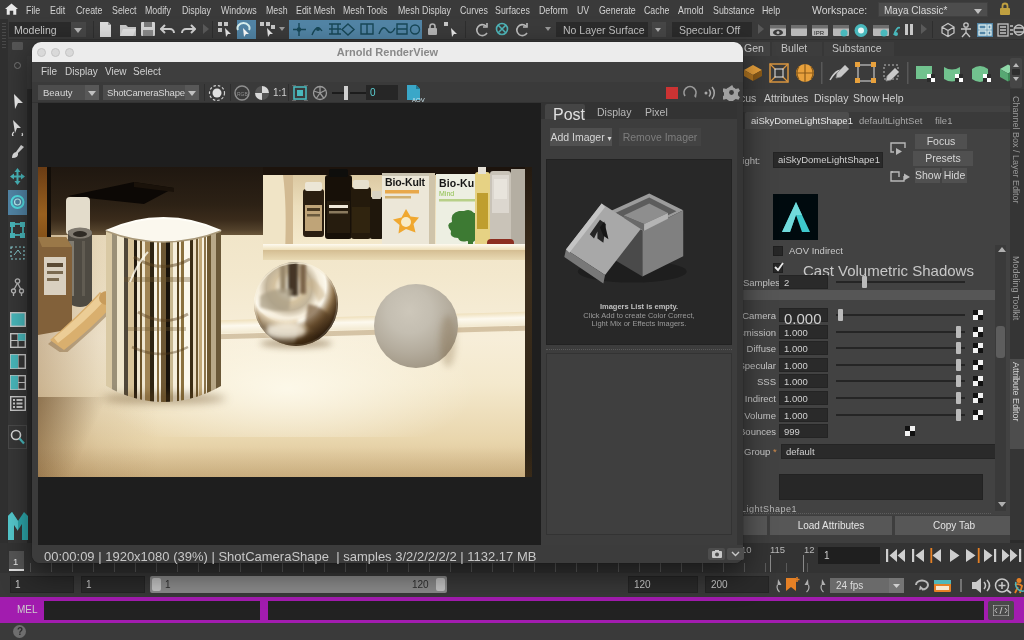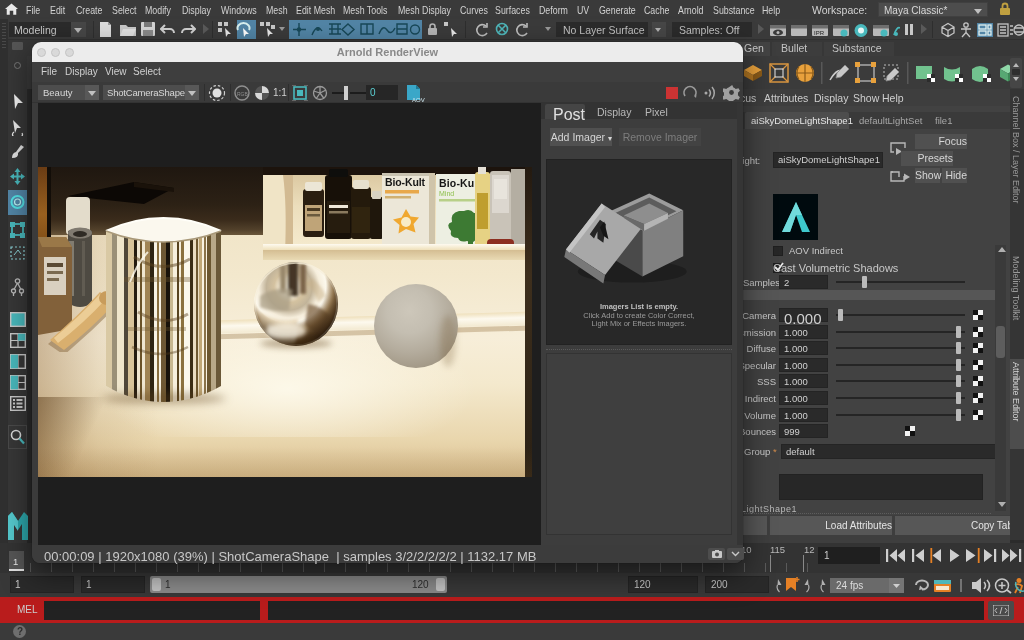--- a/index.html
+++ b/index.html
@@ -1,20 +1,20 @@
 <!DOCTYPE html>
 <html><head>
 <meta charset="utf-8">
 <style>
   * { margin:0; padding:0; box-sizing:border-box; font-family:"Liberation Sans", sans-serif; }
   html,body { width:1024px; height:640px; overflow:hidden; background:#2b2b2b; }
   #root { position:absolute; top:0; left:0; width:1024px; height:640px; background:#2b2b2b; }
   .abs { position:absolute; }
   .field { background:#2a2a2a; border:1px solid #242424; color:#c8c8c8; }
-  .btn { background:#505050; color:#d6d6d6; text-align:right; }
+  .btn { background:#505050; color:#d6d6d6; text-align:center; }
   .sep { width:1px; background:#2e2e2e; }
   .chk { width:10px; height:10px; background:conic-gradient(#f2f2f2 0 25%, #111 0 50%, #f2f2f2 0 75%, #111 0); }
 
   
   #menubar { left:0; top:0; width:1024px; height:19px; background:#3a3a3a; }
   #menubar .m { position:absolute; top:4px; font-size:10.5px; color:#d2d2d2; transform:scaleX(0.84); transform-origin:0 50%; }
   
   #toolbar { left:0; top:19px; width:1024px; height:21px; background:#3b3b3b; border-bottom:1px solid #313131; }
   
   #shelftabs { left:0; top:40px; width:1024px; height:16px; background:#373737; }
@@ -27,21 +27,21 @@
   #sidetabs { left:1010px; top:89px; width:14px; height:451px; background:#353535; }
   .vtab { position:absolute; left:0; width:14px; color:#9a9a9a; font-size:9px; }
   .vtab span { display:block; transform:rotate(90deg); transform-origin:0 0; position:absolute; left:11px; top:3px; white-space:nowrap; }
   
   #leftstrip { left:0; top:19px; width:8px; height:621px; background:#303030; }
   #toolbox { left:8px; top:40px; width:19px; height:600px; background:#373737; }
   
   #timeslider { left:0; top:543px; width:1024px; height:30px; background:#333333; }
   #ticks { left:30px; top:20px; width:785px; height:9px; background:repeating-linear-gradient(90deg,#5a5a5a 0 1px,rgba(0,0,0,0) 1px 21px); }
   #rangerow { left:0; top:573px; width:1024px; height:24px; background:#383838; }
-  #melrow { left:0; top:597px; width:1024px; height:26px; background:#b91c1c; }
+  #melrow { left:0; top:597px; width:1024px; height:26px; background:#a21caf; }
   #helprow { left:0; top:623px; width:1024px; height:17px; background:#3a3a3a; }
 
   
   #win { left:32px; top:42px; width:711px; height:521px; background:#3b3b3b; border-radius:9px 9px 8px 8px; box-shadow:0 10px 30px rgba(0,0,0,0.55), 0 0 1px rgba(0,0,0,0.8); }
   #wtitle { position:absolute; left:0; top:0; width:711px; height:24px; background:#ececec; border-radius:9px 9px 0 0; }
   .tl { position:absolute; top:5.5px; width:9px; height:9px; border-radius:50%; background:#d9d9d9; border:0.5px solid #c4c4c4; }
   #wmenu { position:absolute; left:0; top:20px; width:711px; height:20px; background:#3e3e3e; }
   #wmenu span { position:absolute; top:4px; font-size:10px; color:#d0d0d0; }
   #wtoolbar { position:absolute; left:0; top:40px; width:711px; height:21px; background:#3a3a3a; border-bottom:1px solid #333; }
   #viewport { position:absolute; left:6px; top:61px; width:503px; height:442px; background:#1e1e1e; }
@@ -176,21 +176,21 @@
           <path d="M54 1 v4 h-4"></path>
       </g>
     </svg>
     <div class="abs" style="left:545px;top:8px;width:0;height:0;border-left:3.5px solid transparent;border-right:3.5px solid transparent;border-top:4px solid #9a9a9a"></div>
 
     <div class="abs" style="left:556px;top:3px;width:92px;height:15px;background:#2b2b2b"></div>
     <span class="abs" style="left:563px;top:5px;font-size:10.5px;color:#c0c0c0">No Layer Surface</span>
     <div class="abs" style="left:652px;top:3px;width:14px;height:15px;background:#474747"></div>
     <div class="abs" style="left:655px;top:9px;width:0;height:0;border-left:3.5px solid transparent;border-right:3.5px solid transparent;border-top:4px solid #b0b0b0"></div>
     <div class="abs" style="left:672px;top:3px;width:80px;height:15px;background:#2b2b2b"></div>
-    <span class="abs" style="left:679px;top:5px;font-size:10.5px;color:#c0c0c0">Samples: Off</span>
+    <span class="abs" style="left:679px;top:5px;font-size:10.5px;color:#c0c0c0">Specular: Off</span>
     <div class="abs" style="left:758px;top:5px;width:0;height:0;border-top:5px solid transparent;border-bottom:5px solid transparent;border-left:6px solid #5a5a5a"></div>
 
     <svg class="abs" style="left:770px;top:3px" width="130" height="16" viewBox="0 0 130 16">
       <g>
         <rect x="0" y="3" width="16" height="11" rx="1" fill="#b8b8b8"></rect>
           <rect x="0" y="3" width="16" height="3.5" fill="#6e6e6e"></rect>
           <ellipse cx="8" cy="10.5" rx="5" ry="3" fill="#3a3a3a"></ellipse>
           <circle cx="8" cy="10.5" r="1.5" fill="#b8b8b8"></circle>
         <rect x="21" y="3" width="16" height="11" rx="1" fill="#b8b8b8"></rect>
           <rect x="21" y="3" width="16" height="3.5" fill="#6e6e6e"></rect>
@@ -316,37 +316,37 @@
       <g stroke="#b8b8b8" stroke-width="1.4" fill="none">
         <path d="M4 10 h-3 v-9 h14 v5"></path>
           <path d="M6 6 l6 3.5 l-6 3.5 z" fill="#b8b8b8" stroke="none"></path>
         <path d="M3 30 h-2 v9 h13 v-5"></path>
           <path d="M14 31.5 l6 3.5 l-6 3.5 z" fill="#b8b8b8" stroke="none"></path>
           <path d="M1 30 h8 v5"></path>
       </g>
     </svg>
 
     <div class="btn abs" style="left:178px;top:28px;width:52px;height:15px;font-size:10.5px;line-height:15px">Focus</div>
-    <div class="btn abs" style="left:164px;top:45px;width:52px;height:15px;font-size:10.5px;line-height:15px">Presets</div>
+    <div class="btn abs" style="left:176px;top:45px;width:60px;height:15px;font-size:10.5px;line-height:15px">Presets</div>
     <div class="btn abs" style="left:178px;top:62px;width:25px;height:15px;font-size:10.5px;line-height:15px">Show</div>
     <div class="btn abs" style="left:205px;top:62px;width:25px;height:15px;font-size:10.5px;line-height:15px">Hide</div>
 
     <div class="abs" style="left:36px;top:88px;width:45px;height:46px;background:#000a0e"></div>
     <svg class="abs" style="left:45px;top:96px" width="28" height="30" viewBox="0 0 28 30">
         <path d="M14 0 L28 30 L20 30 L14 13 L8 30 L0 30 Z" fill="#3ec8cc"></path>
         <path d="M14 0 L20 13 L14 13 L8 30 L0 30 Z" fill="#7adede" opacity="0.85"></path>
       </svg>
 
     <div class="abs" style="left:36px;top:140px;width:10px;height:10px;background:#272727;border:1px solid #1f1f1f"></div>
     <span class="abs" style="left:52px;top:139px;font-size:9.5px;color:#c8c8c8">AOV Indirect</span>
     <div class="abs" style="left:36px;top:157px;width:10px;height:10px;background:#272727;border:1px solid #1f1f1f"></div>
     <svg class="abs" style="left:36px;top:155px" width="12" height="12" viewBox="0 0 12 12">
         <path d="M2 6 l3 3 l5 -7" stroke="#e8e8e8" stroke-width="1.8" fill="none"></path>
       </svg>
-    <span class="abs" style="left:36px;top:156px;font-size:11px;color:#c8c8c8">Cast Volumetric Shadows</span>
+    <span class="abs" style="left:66px;top:156px;font-size:15px;color:#c8c8c8">Cast Volumetric Shadows</span>
 
     <span class="abs" style="left:6px;top:171px;font-size:9.5px;color:#c8c8c8">Samples</span>
     <div class="field abs" style="left:42px;top:169px;width:49px;height:14px"></div>
     <span class="abs" style="left:47px;top:171px;font-size:9.5px;color:#d0d0d0">2</span>
     <div class="abs" style="left:99px;top:175px;width:129px;height:2px;background:#252525"></div>
     <div class="abs" style="left:125px;top:170px;width:5px;height:12px;background:#bababa;border-radius:1px"></div>
 
     <div class="abs" style="left:0px;top:184px;width:268px;height:10px;background:#565656"></div>
 
     <div class="abs" style="left:-31px;top:204px;width:70px;text-align:right;font-size:9.5px;color:#c8c8c8">Camera</div>

